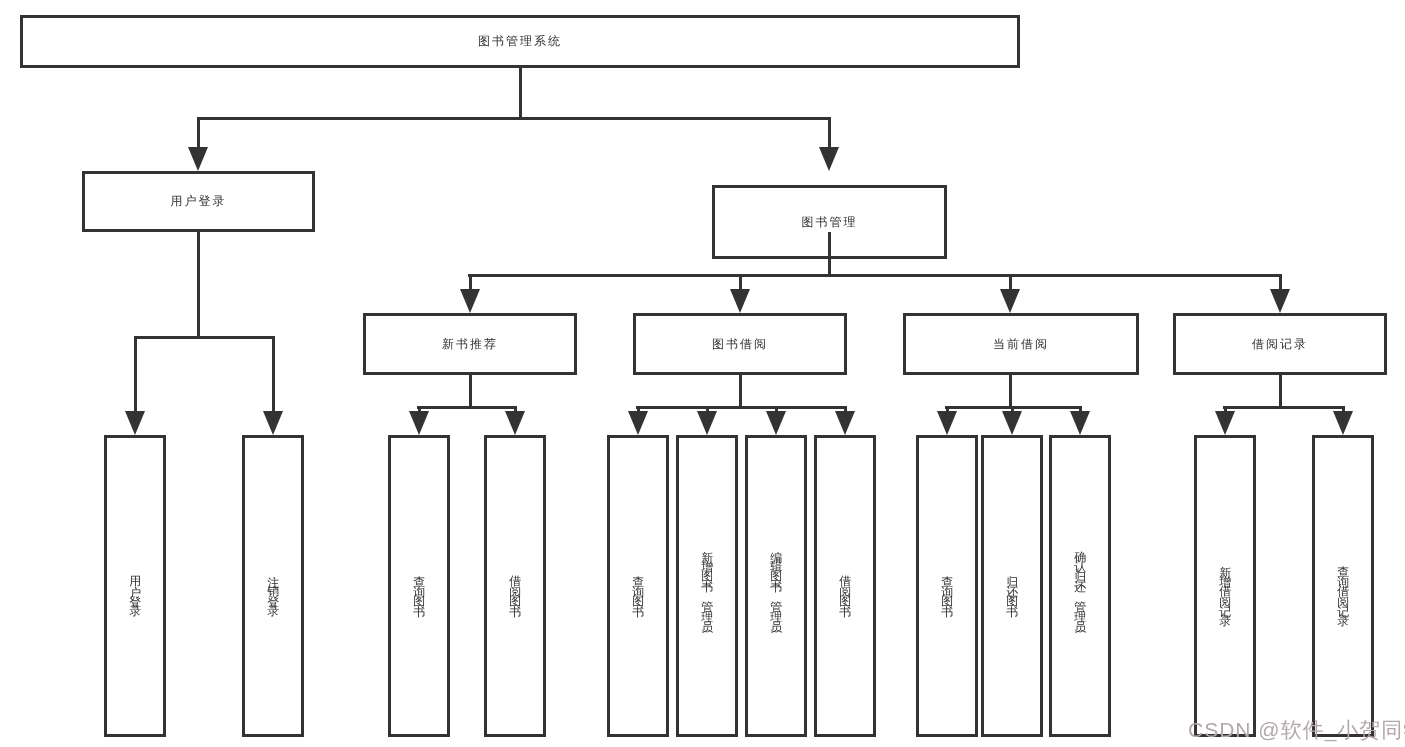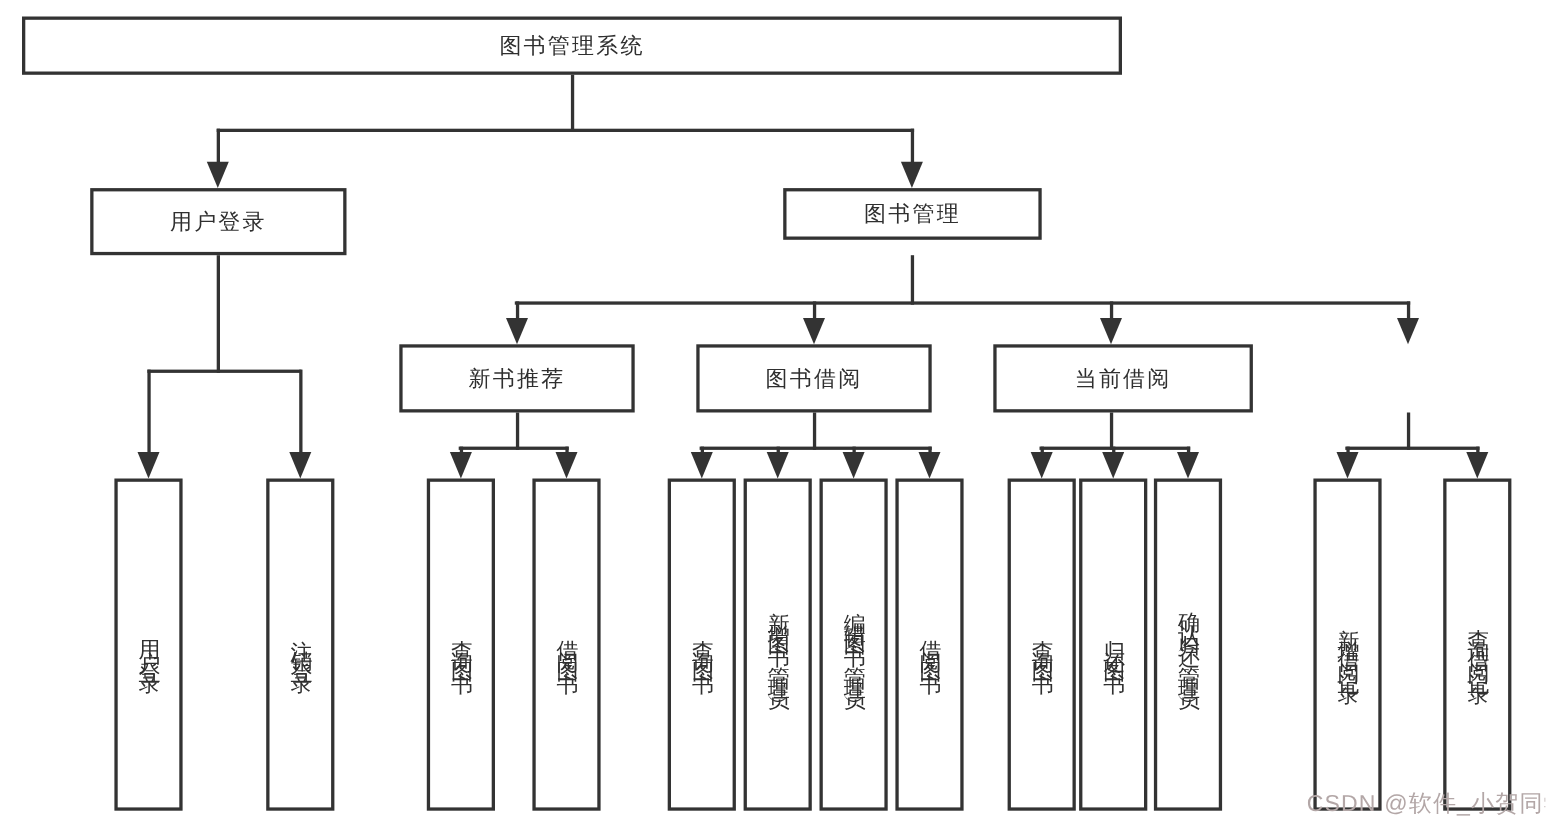--- a/index.html
+++ b/index.html
@@ -5,21 +5,21 @@
   html,body{margin:0;padding:0;background:#fff;}
   .canvas{
     position:relative;width:1405px;height:747px;background:var(--background,#fff);
     font-family:"Liberation Sans",sans-serif;overflow:hidden;
   }
   .box{
     position:absolute;box-sizing:border-box;border:3px solid var(--border,#333);
     background:#fff;display:flex;align-items:center;justify-content:center;
   }
   .lbl{
-    color:var(--text,#2f2f2f);font-size:20px;letter-spacing:2px;white-space:nowrap;
+    color:var(--text,#2f2f2f);font-size:12px;letter-spacing:2px;white-space:nowrap;
   }
   .v{
     writing-mode:vertical-rl;text-orientation:mixed;letter-spacing:10px;
     line-height:1.05;white-space:normal;
   }
   .line{position:absolute;background:var(--line,#333);}
   .arrow{
     position:absolute;width:0;height:0;
     border-left:10px solid transparent;border-right:10px solid transparent;
     border-top:24px solid var(--line,#333);
@@ -35,36 +35,39 @@
 <div class="canvas">
 
   <div class="box" style="left:20px;top:15px;width:1000px;height:53px">
     <span class="lbl">图书管理系统</span>
   </div>
 
   <div class="box" style="left:82px;top:171px;width:233px;height:61px">
     <span class="lbl">用户登录</span>
   </div>
 
-  <div class="box" style="left:712px;top:171px;width:235px;height:47px">
+  <div class="box" style="left:712px;top:185px;width:235px;height:74px">
     <span class="lbl">图书管理</span>
   </div>
 
   <div class="box" style="left:363px;top:313px;width:214px;height:62px">
     <span class="lbl">新书推荐</span>
   </div>
 
   <div class="box" style="left:633px;top:313px;width:214px;height:62px">
     <span class="lbl">图书借阅</span>
   </div>
 
   <div class="box" style="left:903px;top:313px;width:236px;height:62px">
     <span class="lbl">当前借阅</span>
   </div>
 
+  <div class="box" style="left:1173px;top:313px;width:214px;height:62px">
+    <span class="lbl">借阅记录</span>
+  </div>
 
   <div class="box" style="left:104px;top:435px;width:62px;height:302px">
     <span class="lbl v">用户登录</span>
   </div>
 
   <div class="box" style="left:242px;top:435px;width:62px;height:302px">
     <span class="lbl v">注销登录</span>
   </div>
 
   <div class="box" style="left:388px;top:435px;width:62px;height:302px">

